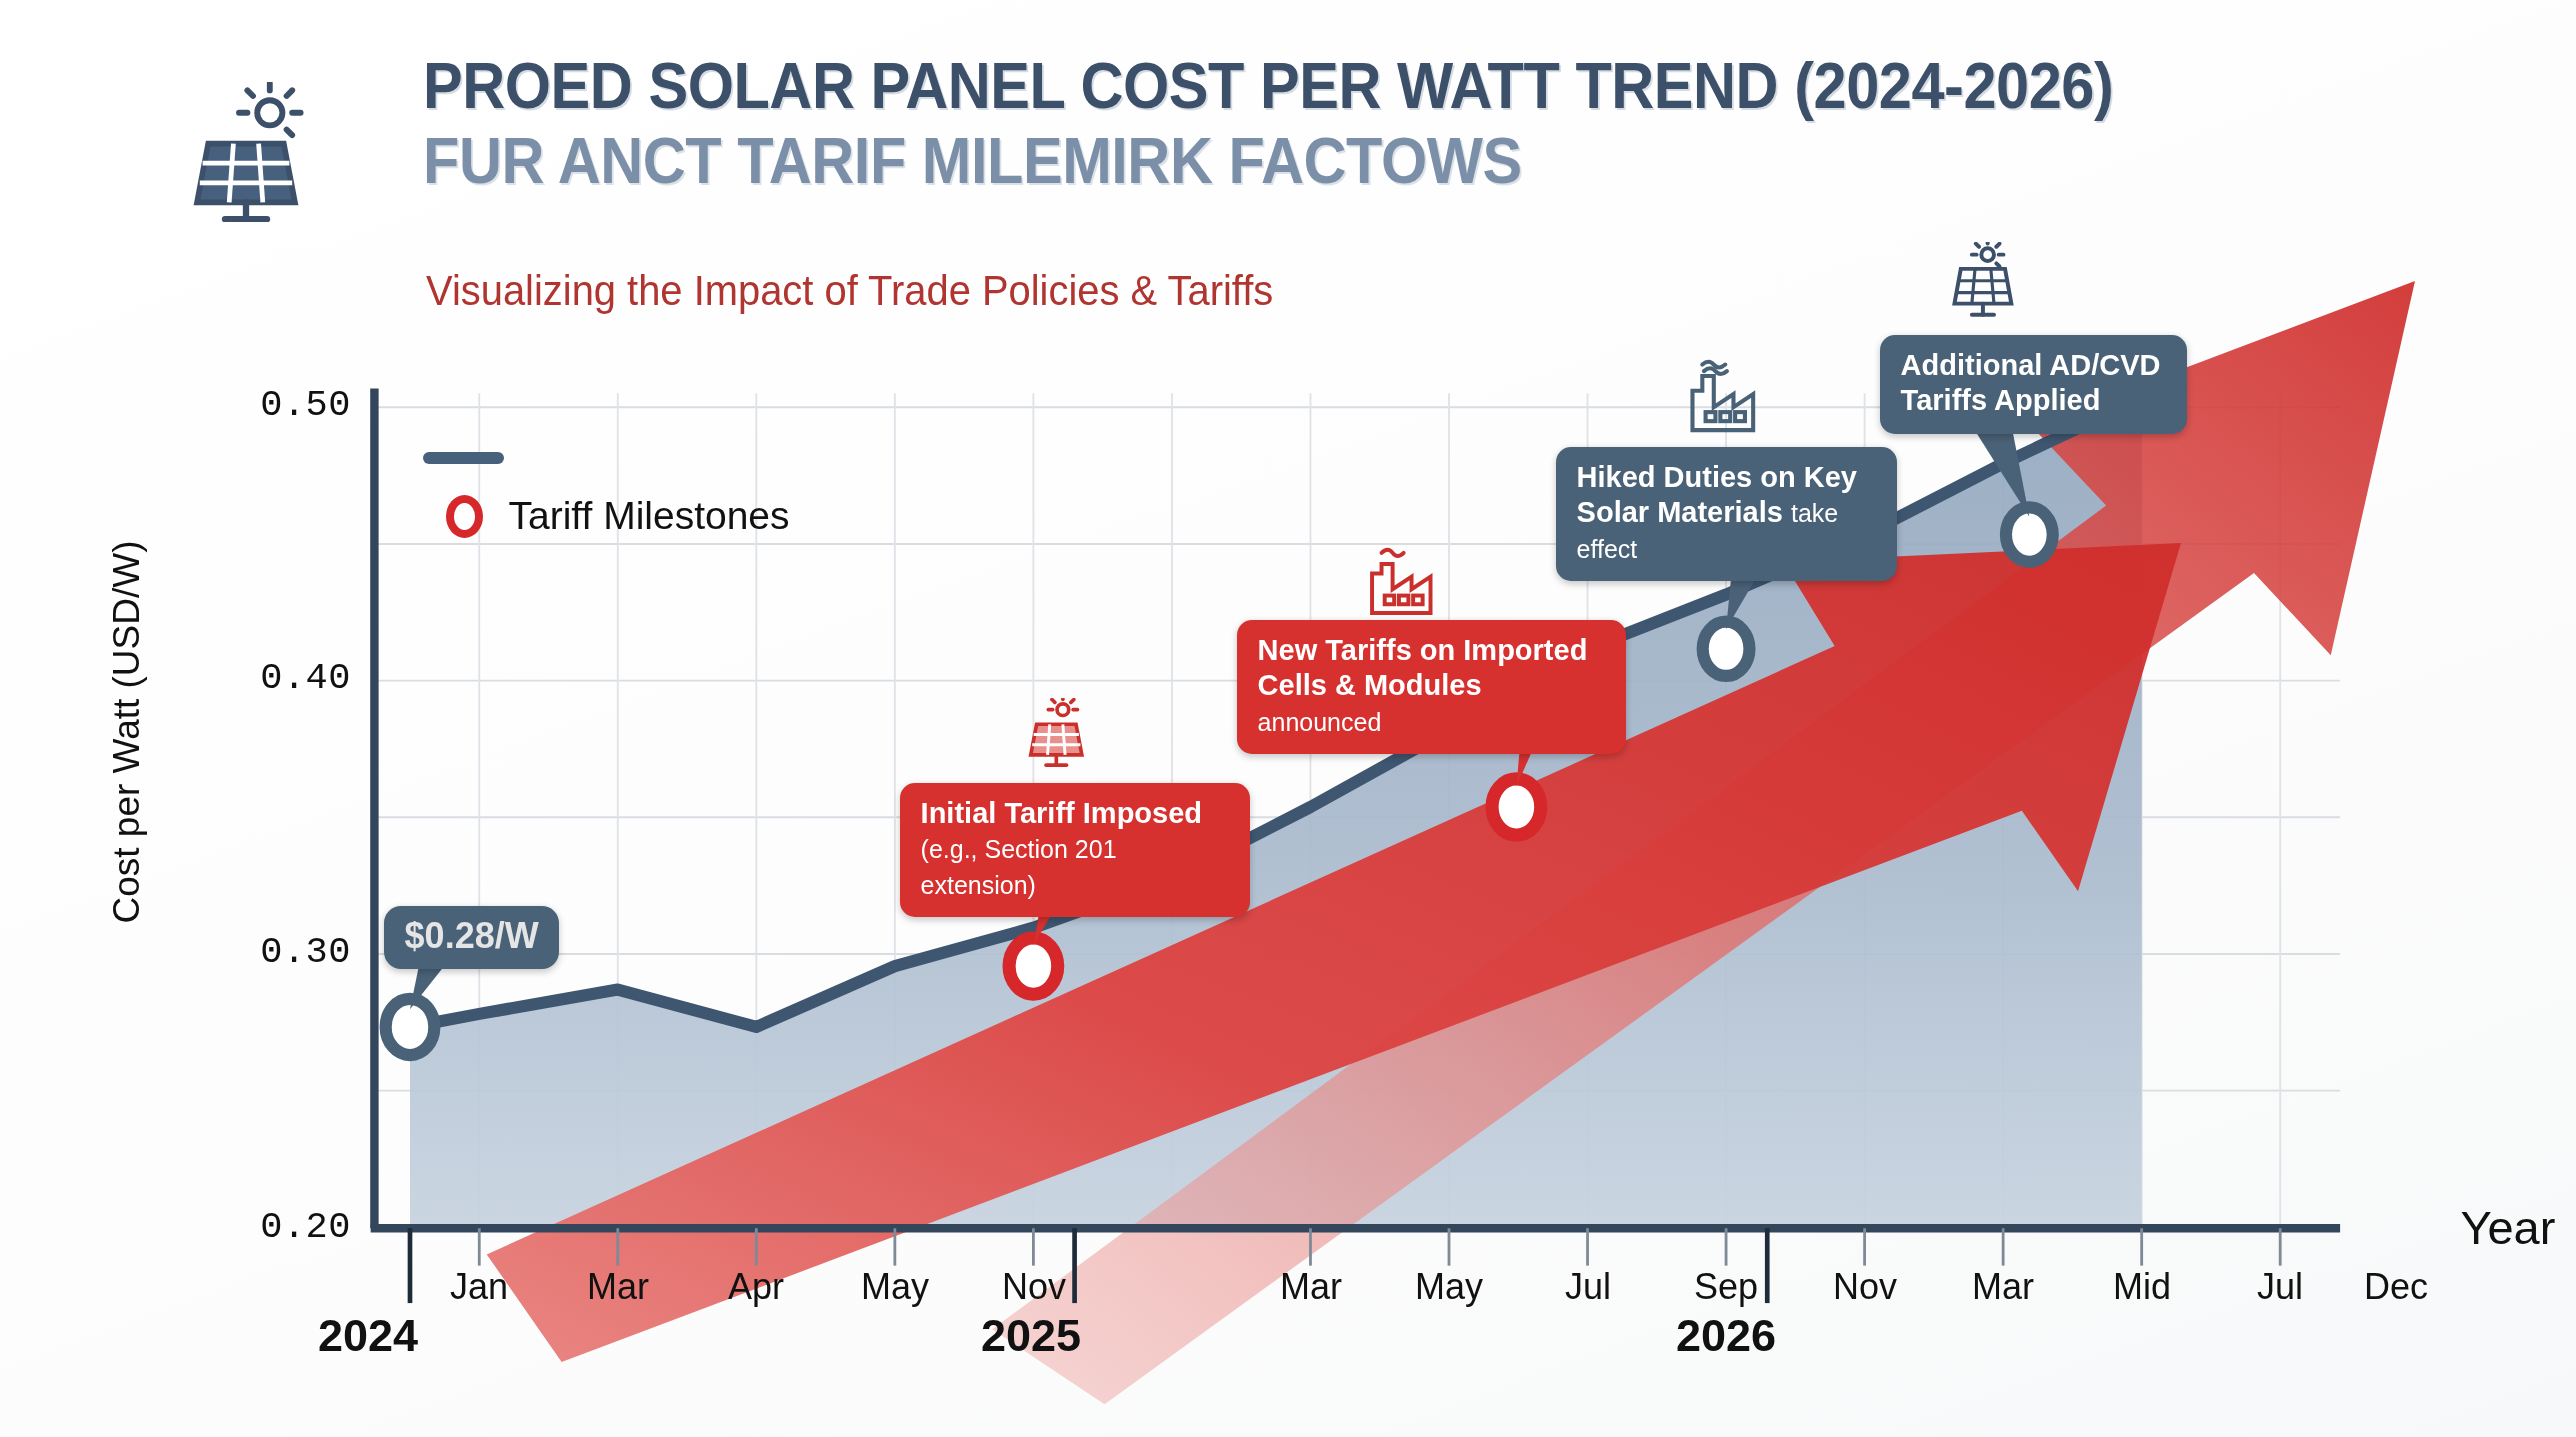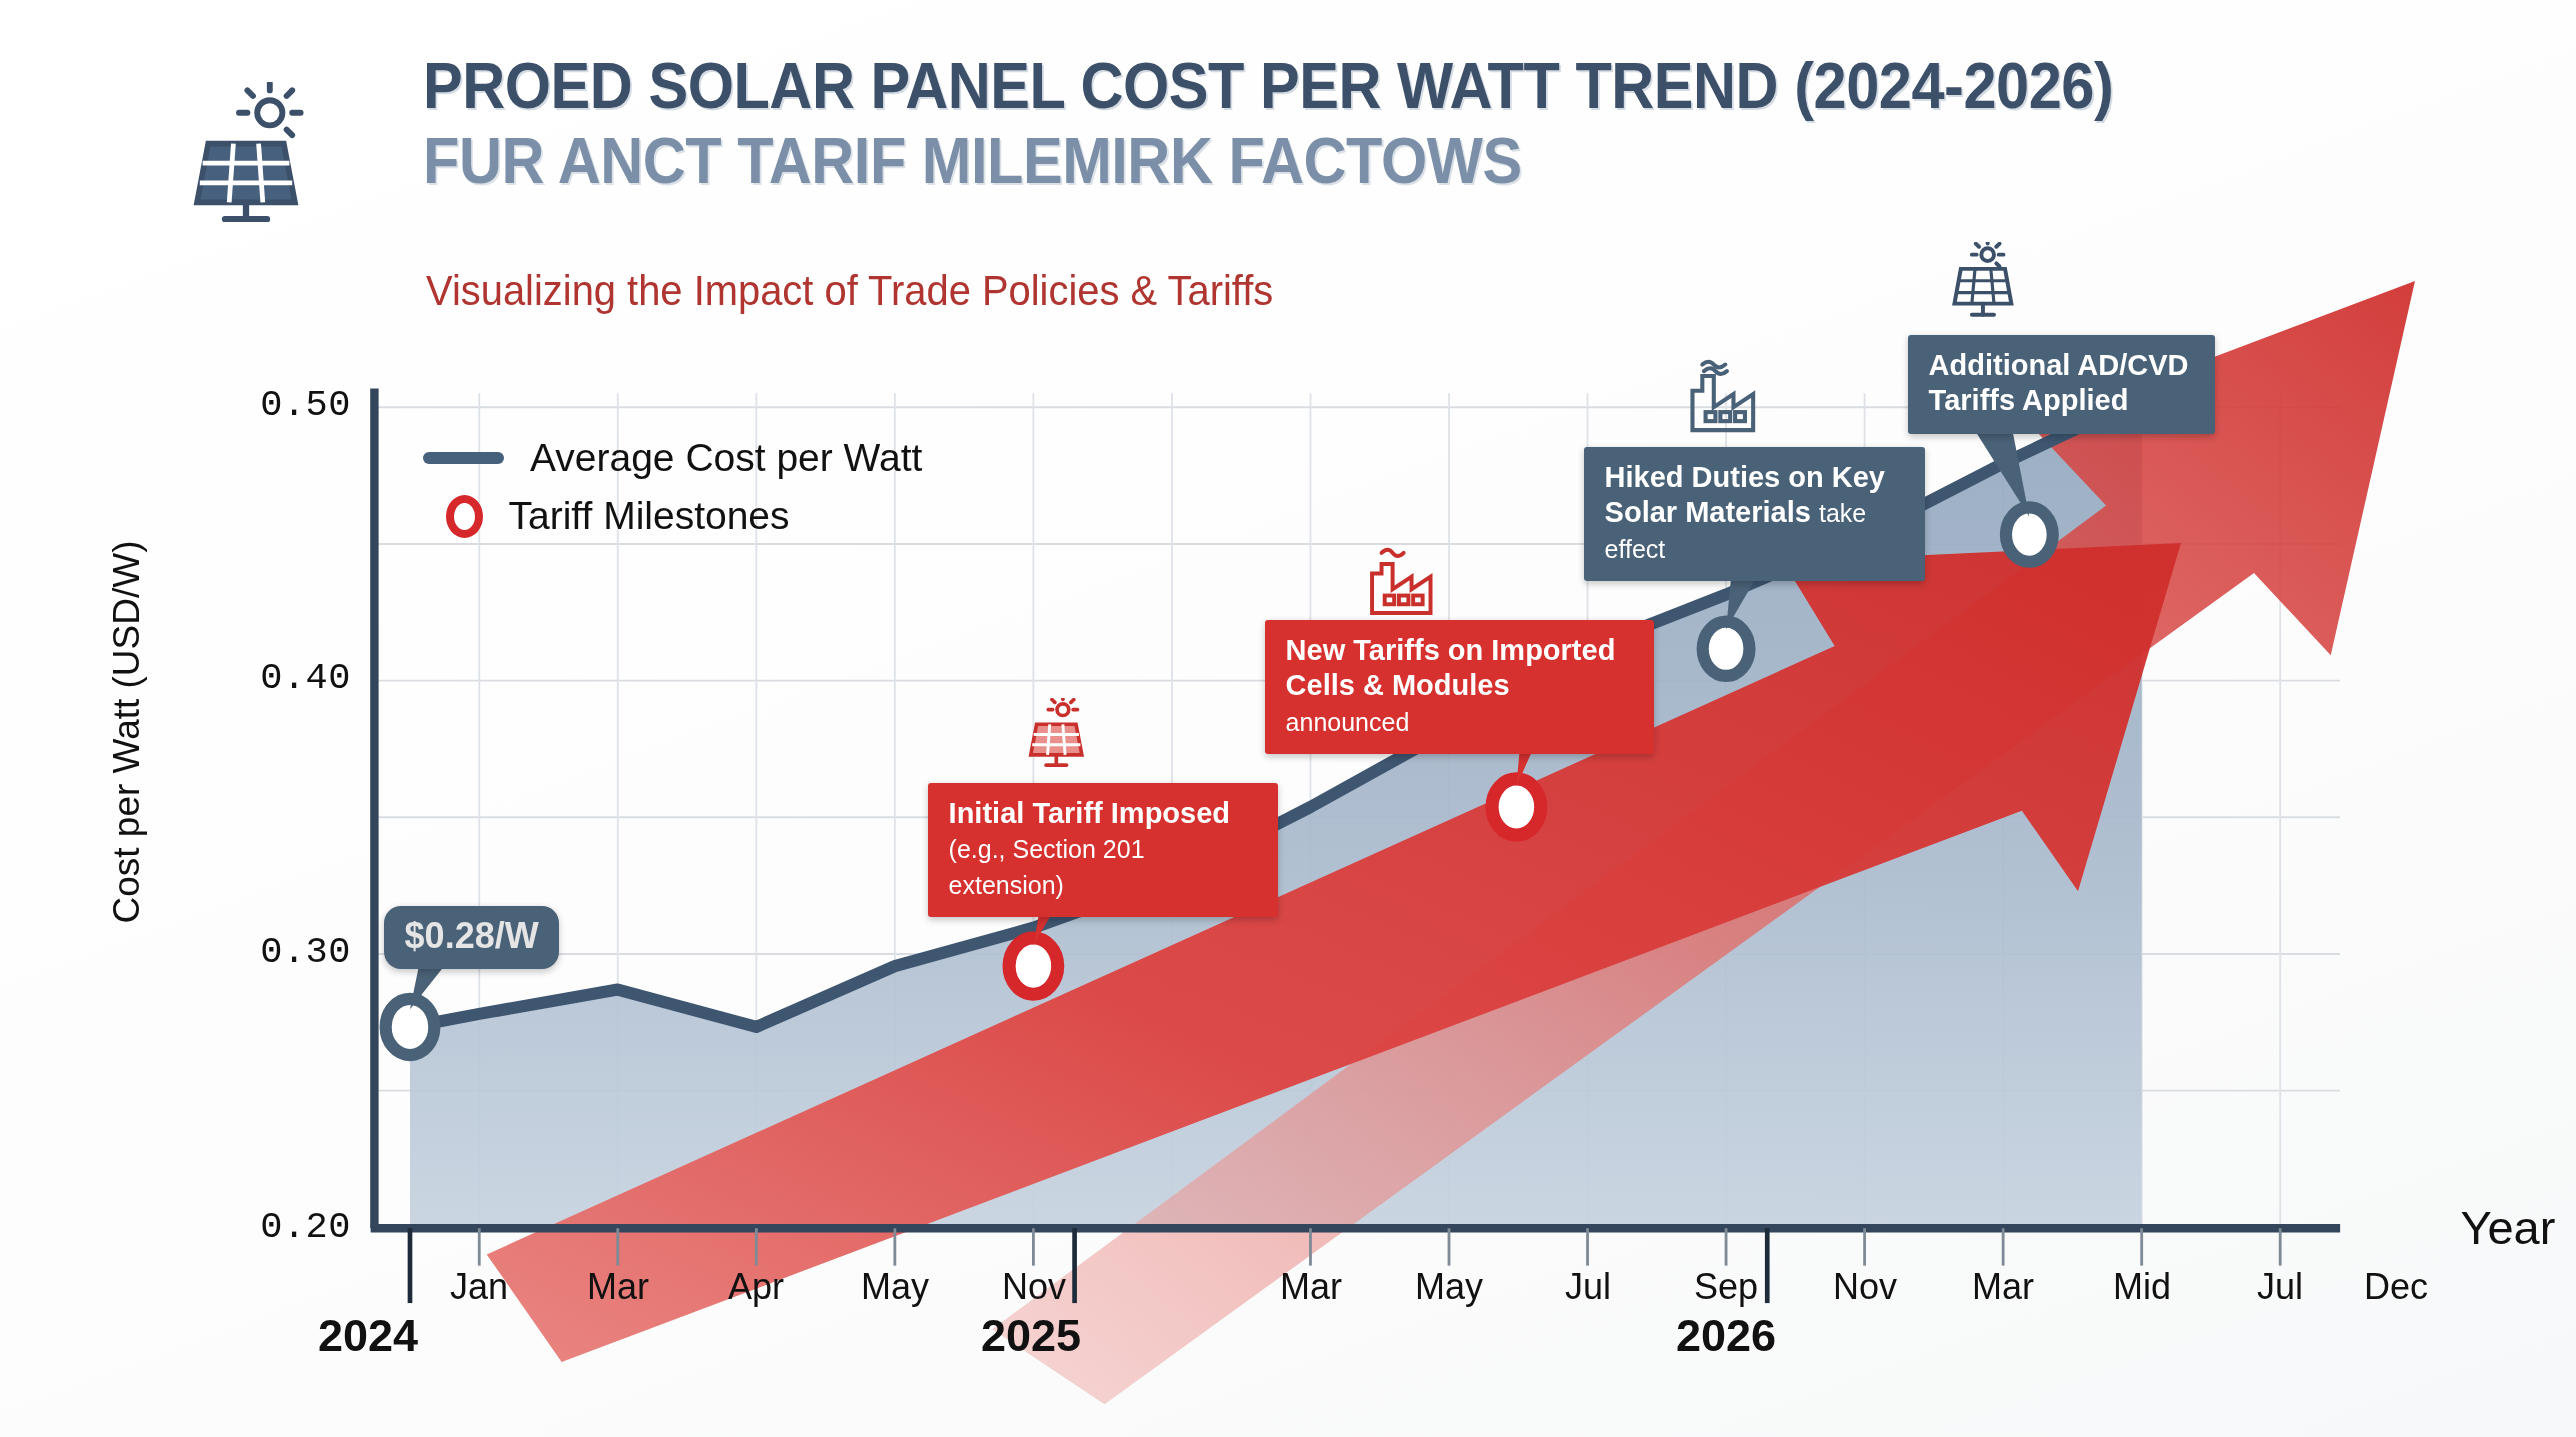--- a/index.html
+++ b/index.html
@@ -47,22 +47,22 @@
   
   #legend{position:absolute;left:423px;top:429px;}
   .lg-row{display:flex;align-items:center;height:58px;}
   .lg-line{width:81px;height:12px;border-radius:6.6px;background:#47607c;margin-right:26px;}
   .lg-ring{width:37px;height:43px;border-radius:50%;border:8.4px solid #d6272b;
            background:#fff;margin-left:22.5px;margin-right:26px;box-sizing:border-box;}
   .lg-txt{font-size:39px;color:#111;
           font-family:"Liberation Sans Narrow","Liberation Sans",sans-serif;}
 
   
-  .callout{position:absolute;border-radius:3px;padding:13px 20.6px 15px 20.6px;
-           color:#fff;box-shadow:0 2.8px 7.5px rgba(0,0,0,.22);margin-left:28px;}
+  .callout{position:absolute;border-radius:15px;padding:13px 20.6px 15px 20.6px;
+           color:#fff;box-shadow:0 2.8px 7.5px rgba(0,0,0,.22);}
   .callout .c-strong{font-weight:bold;}
   .callout.red{background:#d6302f;}
   .callout.slate{background:#4a6277;}
   .callout-text{font-size:29px;line-height:1.22;
       font-family:"Liberation Sans Narrow","Liberation Sans",sans-serif;}
   .c-sub{font-weight:normal;font-size:25px;}
 
   .pill{position:absolute;border-radius:17px;background:#4a6277;color:#e5e5e5;
         padding:9.4px 20.6px 11.2px 20.6px;font-size:36px;font-weight:bold;
         font-family:"Liberation Sans Narrow","Liberation Sans",sans-serif;
@@ -239,21 +239,20 @@
 
   <div class="yearlab" style="left:318px;top:1310px;">2024</div>
   <div class="yearlab" style="left:981px;top:1310px;">2025</div>
   <div class="yearlab" style="left:1676px;top:1310px;">2026</div>
 
   <div class="axis-name">Year</div>
 
   <div id="legend">
     <div class="lg-row">
       <span class="lg-line"></span>
-      <span class="lg-txt">Average Cost per Watt</span>
     </div>
     <div class="lg-row">
       <span class="lg-ring"></span>
       <span class="lg-txt">Tariff Milestones</span>
     </div>
   </div>
 
   <div class="pill" style="left:384px;top:906px;">$0.28/W</div>
 
   <div class="ico" style="left:1022px;top:698px;width:73px;height:73px;">

